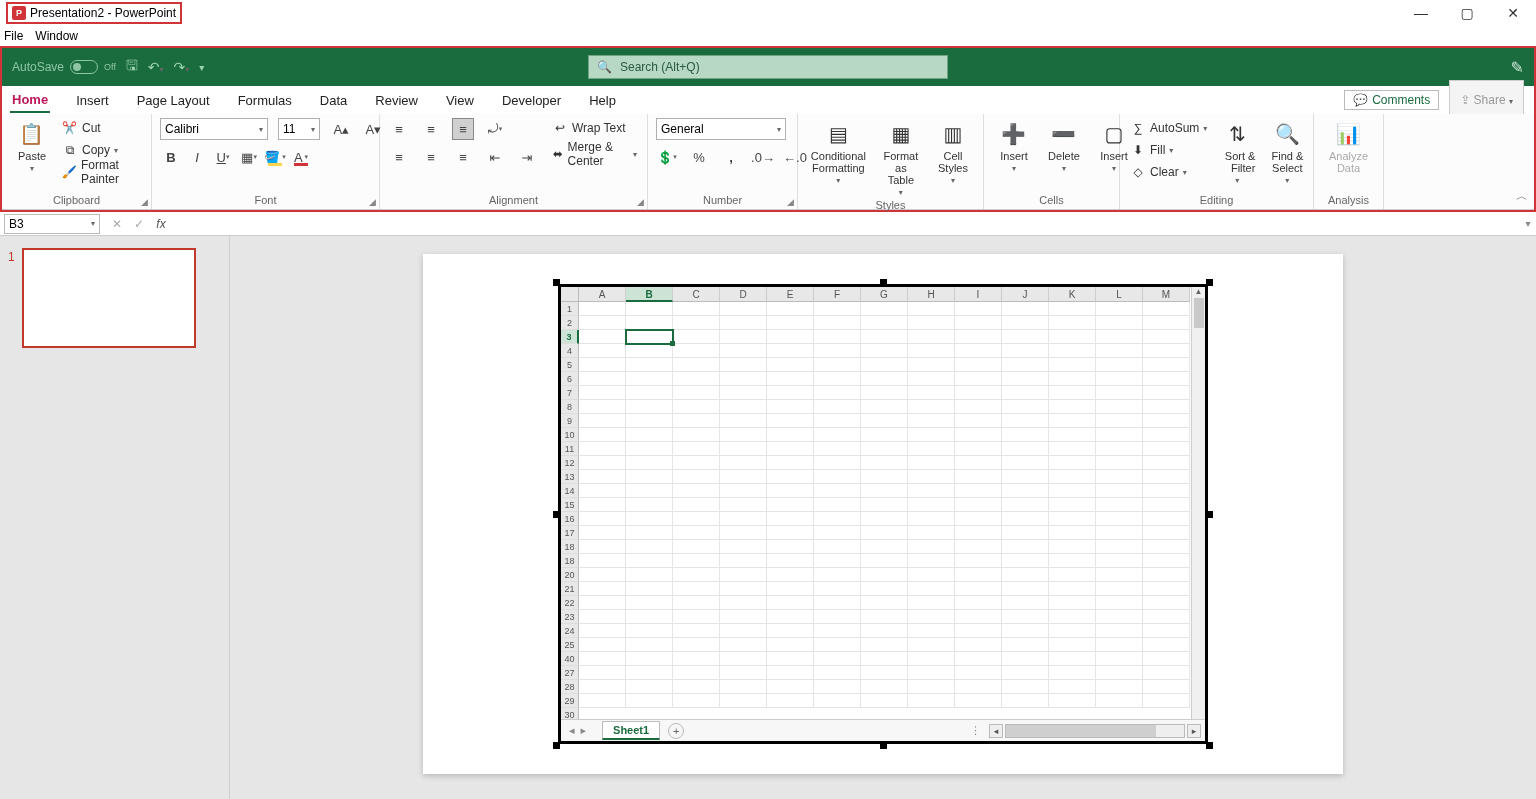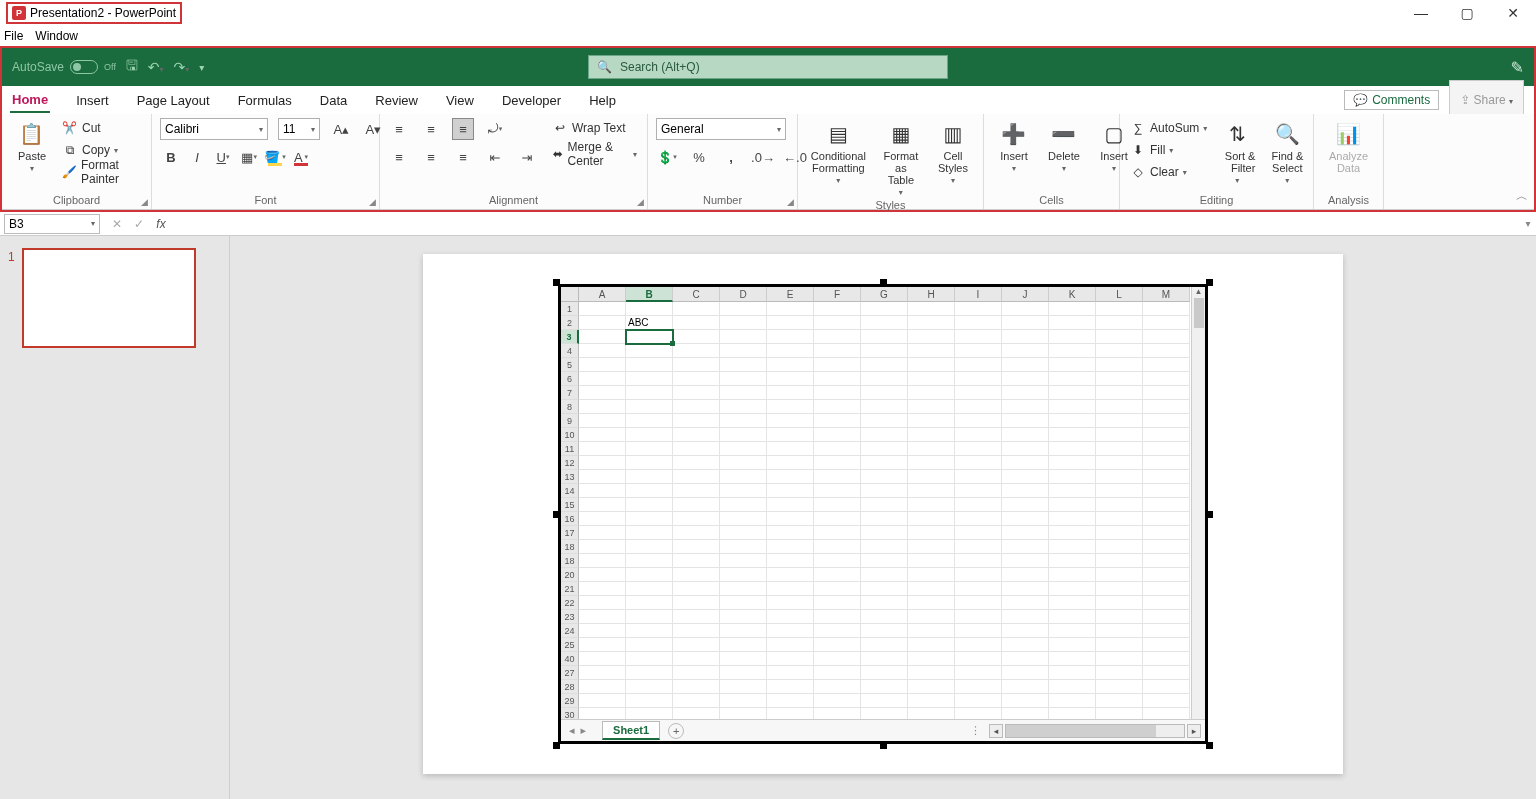--- a/index.html
+++ b/index.html
@@ -477,35 +477,20 @@
                         <div class="cell"></div>
                         <div class="cell"></div>
                         <div class="cell"></div>
                         <div class="cell"></div>
                         <div class="cell"></div>
                         <div class="cell"></div>
                         <div class="cell"></div>
                       </div>
                       <div class="cell-row">
                         <div class="cell"></div>
-                        <div class="cell">ABC</div>
-                        <div class="cell"></div>
-                        <div class="cell"></div>
-                        <div class="cell"></div>
-                        <div class="cell"></div>
-                        <div class="cell"></div>
-                        <div class="cell"></div>
-                        <div class="cell"></div>
-                        <div class="cell"></div>
-                        <div class="cell"></div>
-                        <div class="cell"></div>
-                        <div class="cell"></div>
-                      </div>
-                      <div class="cell-row">
-                        <div class="cell"></div>
                         <div class="cell"></div>
                         <div class="cell"></div>
                         <div class="cell"></div>
                         <div class="cell"></div>
                         <div class="cell"></div>
                         <div class="cell"></div>
                         <div class="cell"></div>
                         <div class="cell"></div>
                         <div class="cell"></div>
                         <div class="cell"></div>

